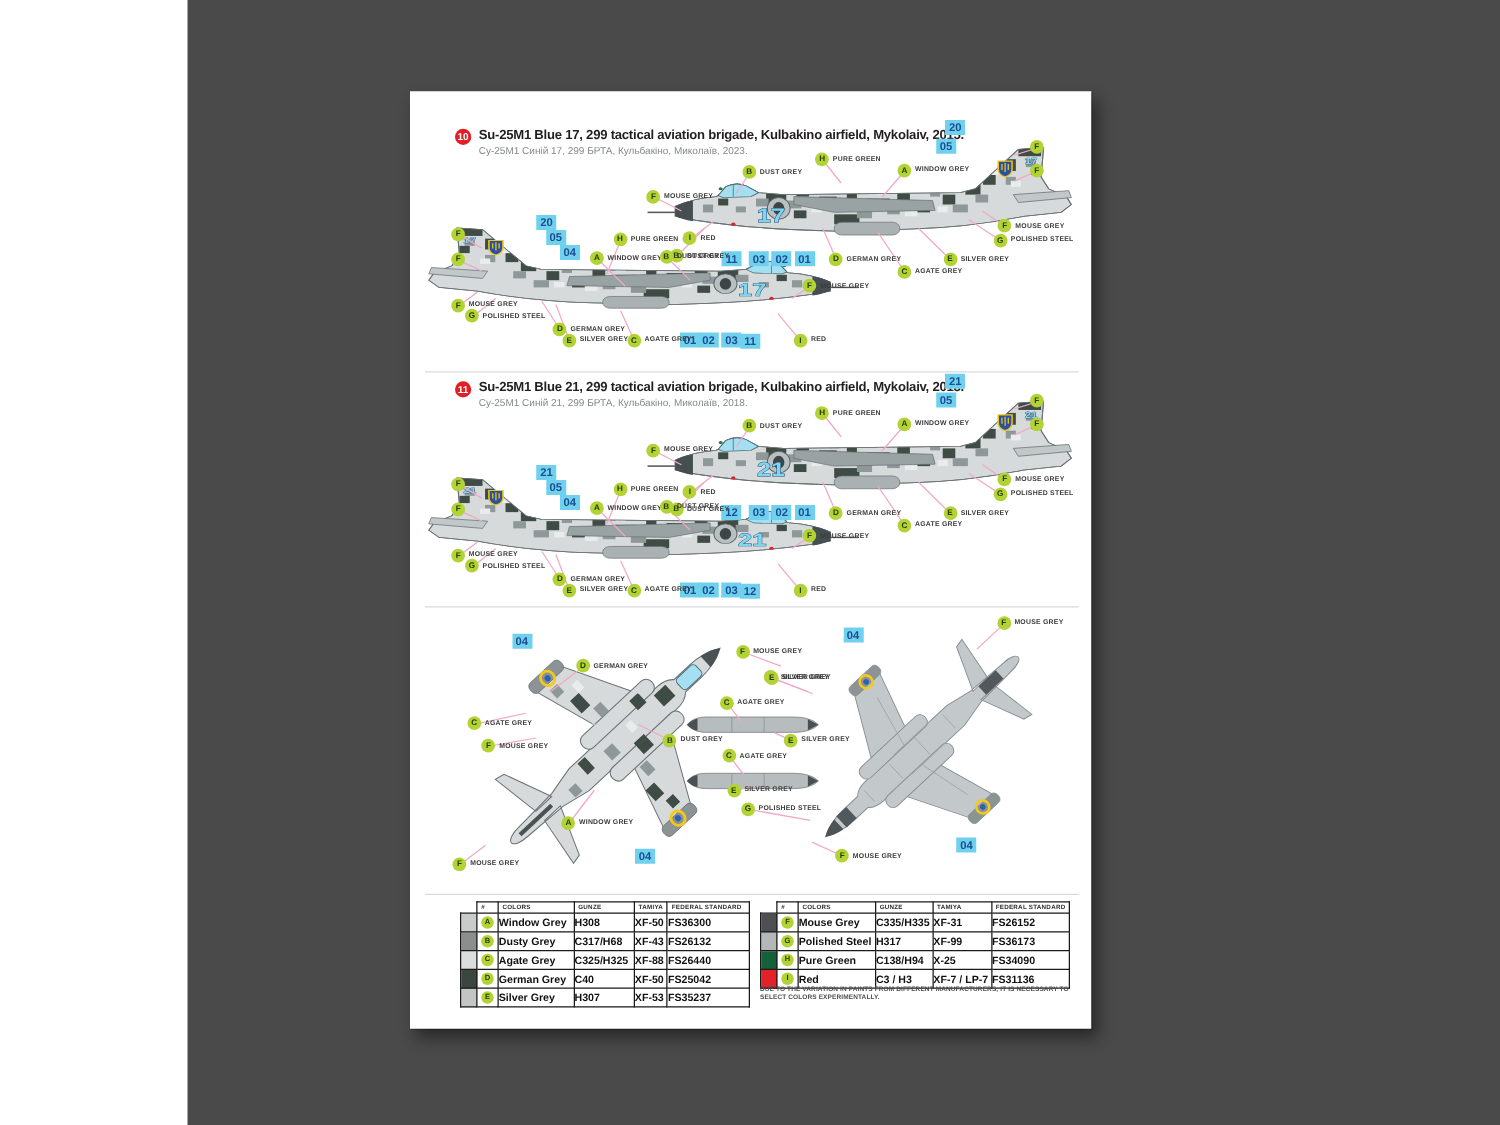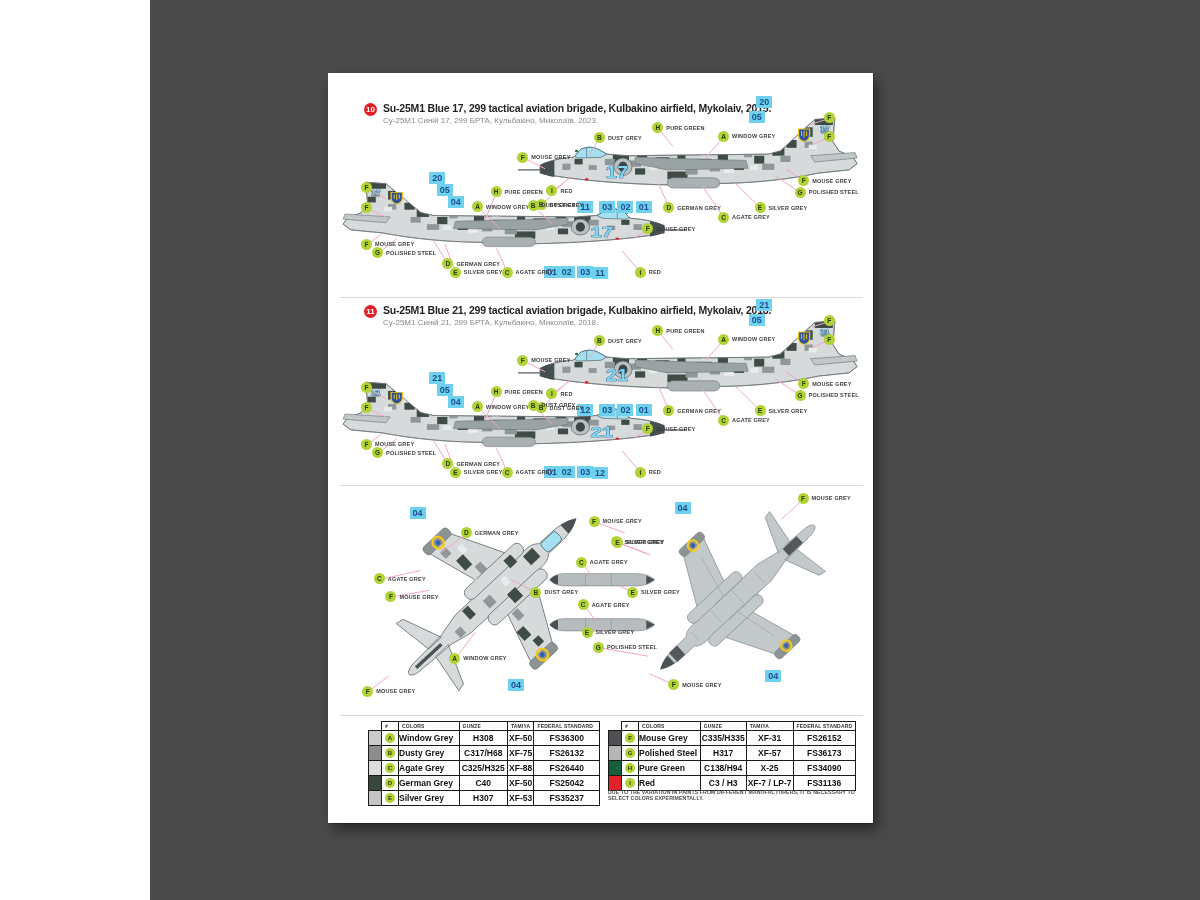--- a/index.html
+++ b/index.html
@@ -41,21 +41,21 @@
   
   .tables-wrap{position:absolute;top:648px;left:0;right:0;}
   table.paint{border-collapse:collapse;position:absolute;top:0;}
   table.paint td, table.paint th{border:1px solid #1a1a1a;padding:0;height:14px;background:#fff;}
   table.paint th{border:1px solid #1a1a1a;font-size:5px;color:#2e2e2e;text-align:left;padding-left:3px;height:8px;font-weight:bold;letter-spacing:0.2px;}
   table.paint th.blank{border:none;background:transparent;}
   td.swatch{width:12px;}
   td.lettercell{width:16px;text-align:center;}
   td.lettercell .cl-circle{margin:0 auto;width:10px;height:10px;font-size:6px;}
   td.name{font-weight:bold;font-size:8.5px;color:#111;padding-left:3px;}
-  td.code{font-weight:bold;font-size:8.5px;color:#111;padding-left:3px;text-align:center;}
+  td.code{font-weight:bold;font-size:8.5px;color:#111;padding-left:3px;}
   .note{position:absolute;font-size:5.2px;font-weight:bold;color:#4d4d4d;letter-spacing:0.1px;}
   svg text{font-family:"Liberation Sans", sans-serif;}
 </style>
 </head>
 <body>
 
 <div class="side-sheet"></div>
 
 <div class="paper">
 
@@ -823,21 +823,21 @@
             <td class="code">XF-50</td>
             <td class="code">FS36300</td>
           </tr>
           <tr>
             <td class="swatch" style="background: rgb(139, 142, 141);"></td>
             <td class="lettercell">
               <span class="cl-circle">B</span>
             </td>
             <td class="name">Dusty Grey</td>
             <td class="code">C317/H68</td>
-            <td class="code">XF-75</td>
+            <td class="code">XF-43</td>
             <td class="code">FS26132</td>
           </tr>
           <tr>
             <td class="swatch" style="background: rgb(220, 222, 221);"></td>
             <td class="lettercell">
               <span class="cl-circle">C</span>
             </td>
             <td class="name">Agate Grey</td>
             <td class="code">C325/H325</td>
             <td class="code">XF-88</td>
@@ -887,21 +887,21 @@
             <td class="code">XF-31</td>
             <td class="code">FS26152</td>
           </tr>
           <tr>
             <td class="swatch" style="background: rgb(180, 182, 184);"></td>
             <td class="lettercell">
               <span class="cl-circle">G</span>
             </td>
             <td class="name">Polished Steel</td>
             <td class="code">H317</td>
-            <td class="code">XF-57</td>
+            <td class="code">XF-99</td>
             <td class="code">FS36173</td>
           </tr>
           <tr>
             <td class="swatch" style="background: rgb(21, 96, 56);"></td>
             <td class="lettercell">
               <span class="cl-circle">H</span>
             </td>
             <td class="name">Pure Green</td>
             <td class="code">C138/H94</td>
             <td class="code">X-25</td>

